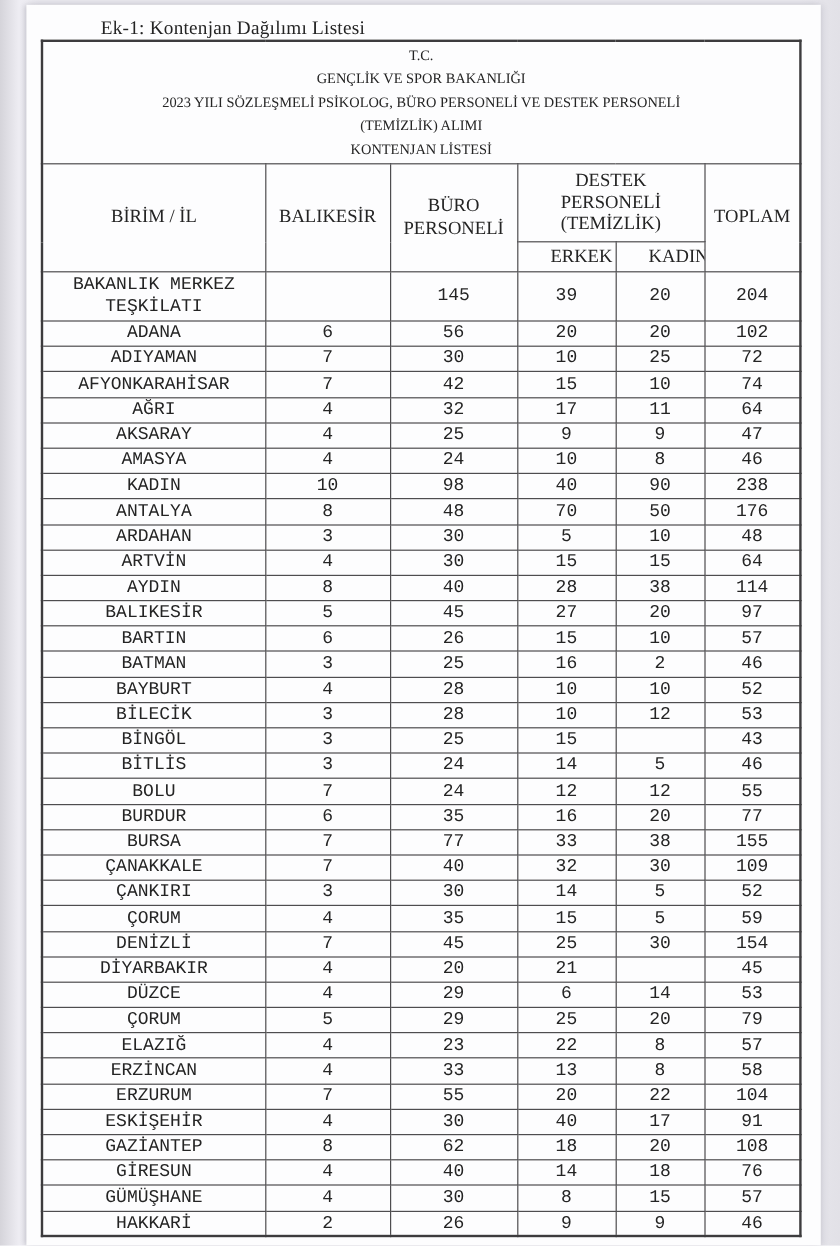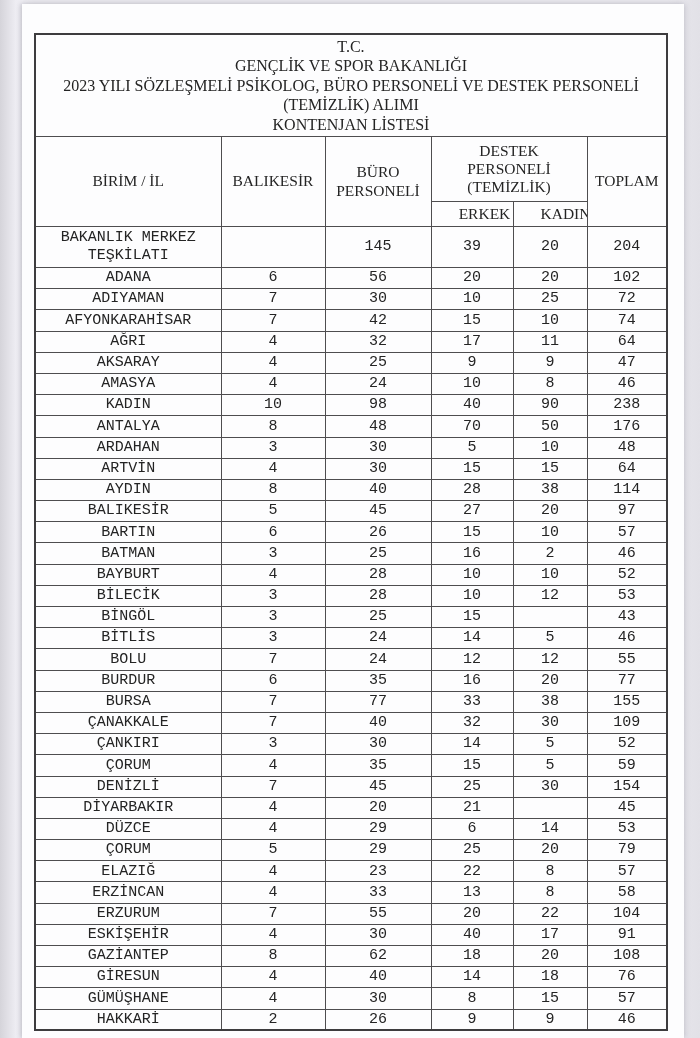--- a/index.html
+++ b/index.html
@@ -38,36 +38,37 @@
   td {
     text-align: center;
     vertical-align: middle;
     font-size: 15px;
     line-height: 1.18;
     padding: 0 2px;
     overflow: hidden;
   }
   tr.title-row td {
     height: 97px;
-    font-size: 16px;
+    font-size: 12px;
     line-height: 19.4px;
     padding: 2px 4px;
     text-align: center;
   }
   tr.head-main td { height: 65px; font-size: 15.5px; margin-top: 35px; }
   tr.head-sub td { height: 25px; font-size: 15.5px; padding-left: 27px; }
   .hdr-line { display: block; }
   tbody.data-rows tr { height: 21.2px; font-family: Liberation Mono, monospace; }
   tbody.data-rows tr:first-child { height: 41px; }
   tbody.data-rows td.cell-name { padding: 0 10px; }
 </style>
 </head>
 <body>
 
 <div class="page">
+  <div class="ek-heading">Ek-1: Kontenjan Dağılımı Listesi</div>
 
   <table class="doc-table">
     <colgroup>
       <col style="width:186px">
       <col style="width:104px">
       <col style="width:106px">
       <col style="width:82px">
       <col style="width:74px">
       <col style="width:80px">
     </colgroup>

